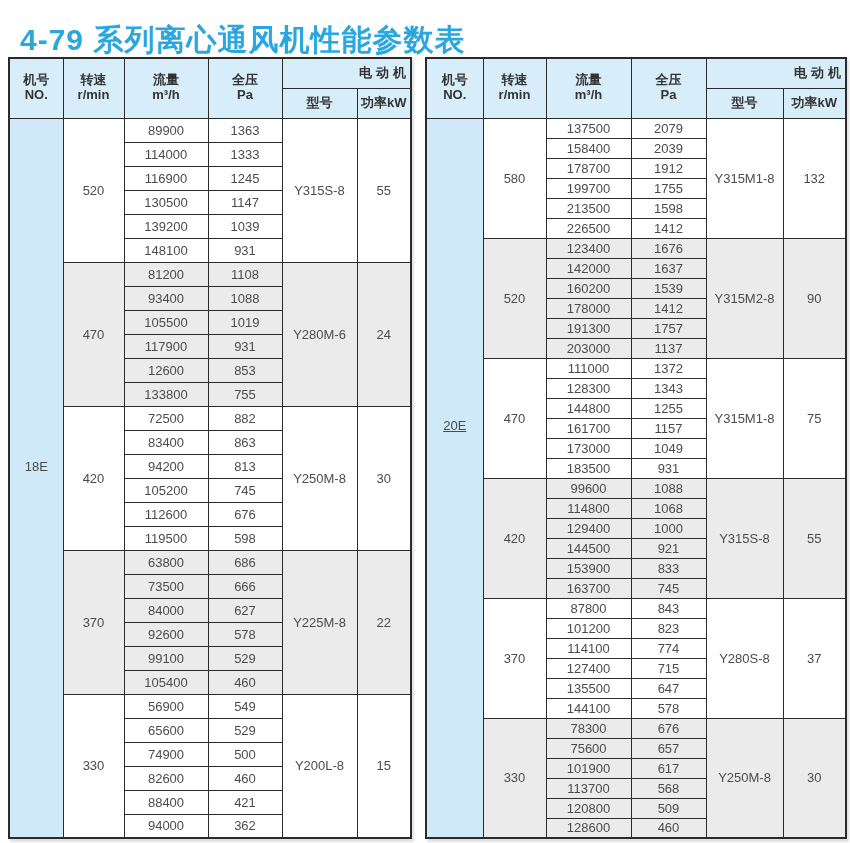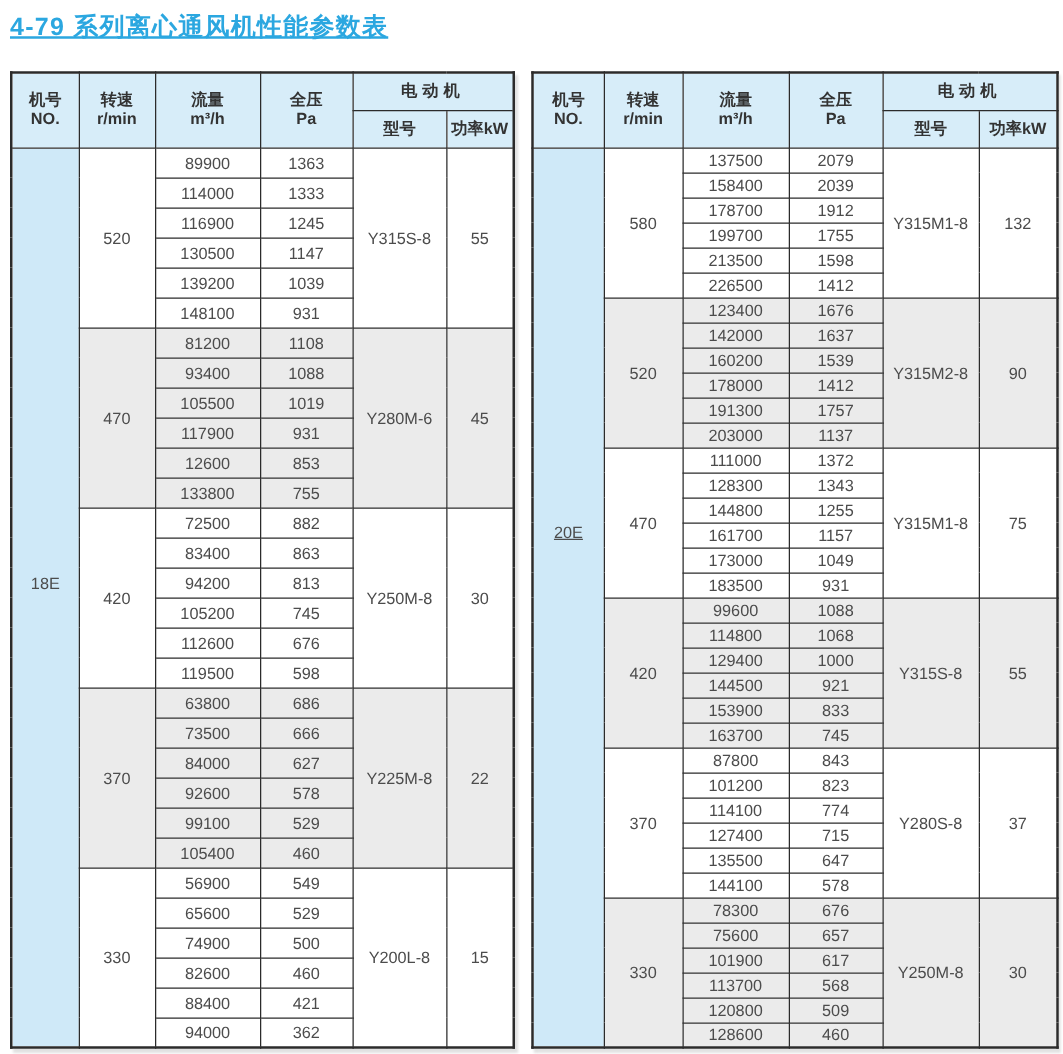--- a/index.html
+++ b/index.html
@@ -10,23 +10,23 @@
     --border:#2B2B2B;
     --text:#4C4C4C;
   }
   html,body{margin:0;padding:0;}
   body{
     width:850px;height:843px;position:relative;background:#ffffff;
     font-family:"Liberation Sans","DejaVu Sans",sans-serif;
     overflow:hidden;
   }
   .title{
-    position:absolute;left:8px;top:8px;margin:0;
-    font-size:20px;font-weight:bold;color:var(--title-blue);
-    letter-spacing:1px;white-space:nowrap;text-decoration:underline;
+    position:absolute;left:8px;top:8px;margin:12px;
+    font-size:30px;font-weight:bold;color:var(--title-blue);
+    letter-spacing:1px;white-space:nowrap;
   }
   table.fan-table{
     position:absolute;top:57px;
     border-collapse:collapse;table-layout:fixed;
     border:2px solid var(--border);
     box-shadow:2px 3px 2px rgba(0,0,0,0.12);
     background:#ffffff;
   }
   .tbl-left{left:8px;width:402px;}
   .tbl-right{left:425px;width:420px;}
@@ -46,21 +46,21 @@
     border:1px solid var(--border);
     text-align:center;vertical-align:middle;
     padding:0;overflow:hidden;white-space:nowrap;
   }
   thead tr{height:30px;}
   th{
     background:var(--header-bg);
     font-weight:bold;font-size:13px;color:#333333;
     line-height:1.15;
   }
-  th.motor-h{letter-spacing:4px;}
+  th.motor-h{letter-spacing:4px;text-align:right;}
   tbody td{font-size:13px;color:var(--text);background:#ffffff;}
   .tbl-left  tbody tr{height:24px;}
   .tbl-right tbody tr{height:20px;}
   tr.shaded td{background:var(--shade);}
   td.no-cell{background:var(--no-bg) !important;}
   .no-label{position:relative;display:inline-block;}
   .tbl-left  .no-label{top:-11px;}
   .tbl-right .no-label{top:-52px;text-decoration:underline;}
 </style>
 </head>
@@ -129,21 +129,21 @@
       </tr>
       <tr class="">
         <td>148100</td>
         <td>931</td>
       </tr>
       <tr class="shaded">
         <td rowspan="6">470</td>
         <td>81200</td>
         <td>1108</td>
         <td rowspan="6">Y280M-6</td>
-        <td rowspan="6">45</td>
+        <td rowspan="6">24</td>
       </tr>
       <tr class="shaded">
         <td>93400</td>
         <td>1088</td>
       </tr>
       <tr class="shaded">
         <td>105500</td>
         <td>1019</td>
       </tr>
       <tr class="shaded">

